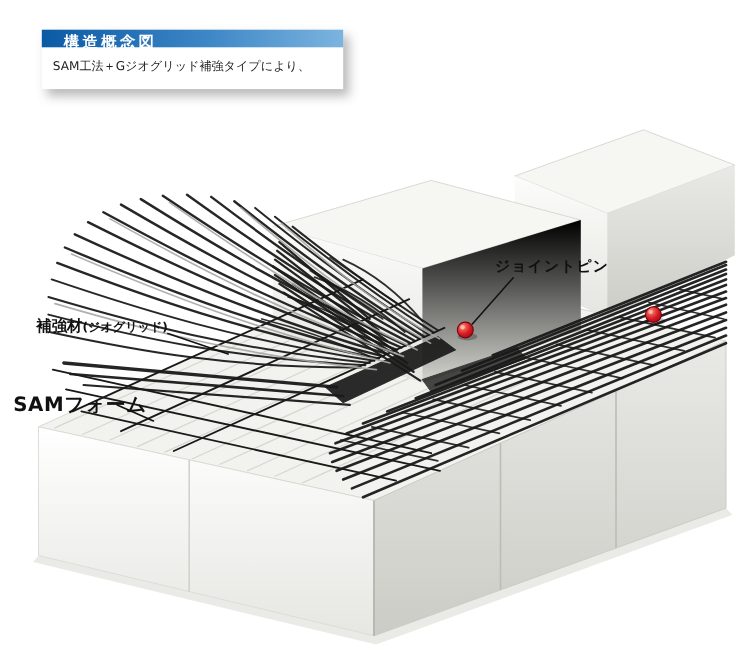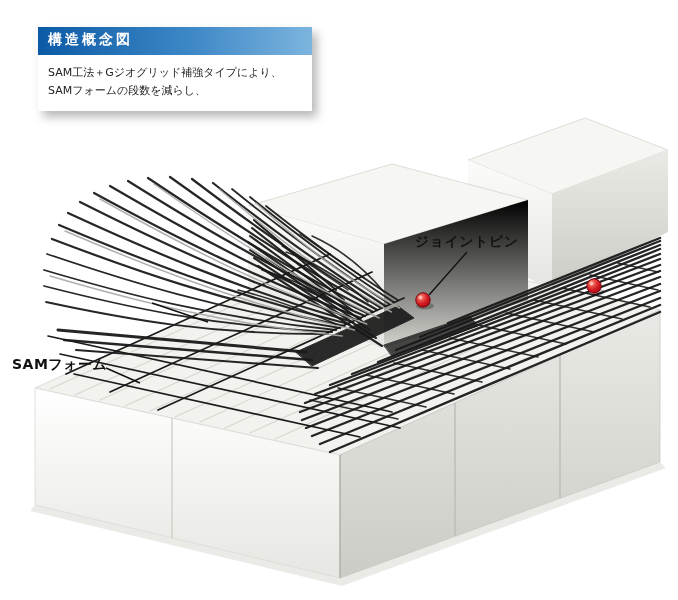--- a/index.html
+++ b/index.html
@@ -7,32 +7,32 @@
     position:relative;width:678px;height:600px;background:#ffffff;overflow:hidden;
     font-family:"DejaVu Sans","Liberation Sans",sans-serif;
   }
   .stage svg{position:absolute;left:0;top:0;}
   
   .infobox{
     position:absolute;left:38px;top:27px;width:274px;background:#ffffff;
     box-shadow:5px 6px 9px rgba(70,70,70,.38);
   }
   .infobox-header{
-    height:28px;line-height:24px;padding-left:10px;color:#ffffff;
+    height:16px;line-height:24px;padding-left:20px;color:#ffffff;
     font-weight:bold;font-size:14px;letter-spacing:3px;
     background:linear-gradient(90deg,#0b5aa5 0%,#3d87c6 55%,#7cb4de 100%);
   }
   .infobox-body{padding:9px 23px 11px 10px;font-size:11px;line-height:1.65;color:#222;}
   .infobox-body div{white-space:nowrap;}
   
   .diagram-label{position:absolute;color:#111;font-weight:bold;white-space:nowrap;}
-  .label-jointpin{left:415px;top:233px;font-size:13.5px;letter-spacing:1px;}
+  .label-jointpin{left:450px;top:233px;font-size:13.5px;letter-spacing:1px;}
   .label-reinforce{left:33px;top:288px;font-size:14px;}
   .label-reinforce .sub{font-size:11px;}
-  .label-samfoam{left:12px;top:356px;font-size:14px;letter-spacing:.5px;}
+  .label-samfoam{left:12px;top:356px;font-size:18px;letter-spacing:.5px;}
 </style>
 </head>
 <body>
 
 <div class="stage">
 
   <svg id="scene" width="678" height="600" viewBox="0 0 678 600">
     <defs>
       <linearGradient id="gLeft" x1="0" y1="0" x2="0" y2="1">
         <stop offset="0" stop-color="#ffffff"></stop>
@@ -191,19 +191,21 @@
 
     <line x1="467" y1="252" x2="429" y2="295" stroke="#111111" stroke-width="1.4"></line>
     <line x1="152" y1="303" x2="208" y2="322" stroke="#111111" stroke-width="1.4"></line>
     <line x1="106" y1="368" x2="140" y2="383" stroke="#111111" stroke-width="1.4"></line>
   </svg>
 
   <div class="infobox">
     <div class="infobox-header">構造概念図</div>
     <div class="infobox-body">
       <div>SAM工法＋Gジオグリッド補強タイプにより、</div>
-      <div>SAMフォームの段数を減らし、</div>
     </div>
   </div>
 
   <div class="diagram-label label-jointpin">ジョイントピン</div>
+  <div class="diagram-label label-reinforce">
+    <span>補強材</span><span class="sub">(ジオグリッド)</span>
+  </div>
   <div class="diagram-label label-samfoam">SAMフォーム</div>
 </div>
 
 </body></html>

